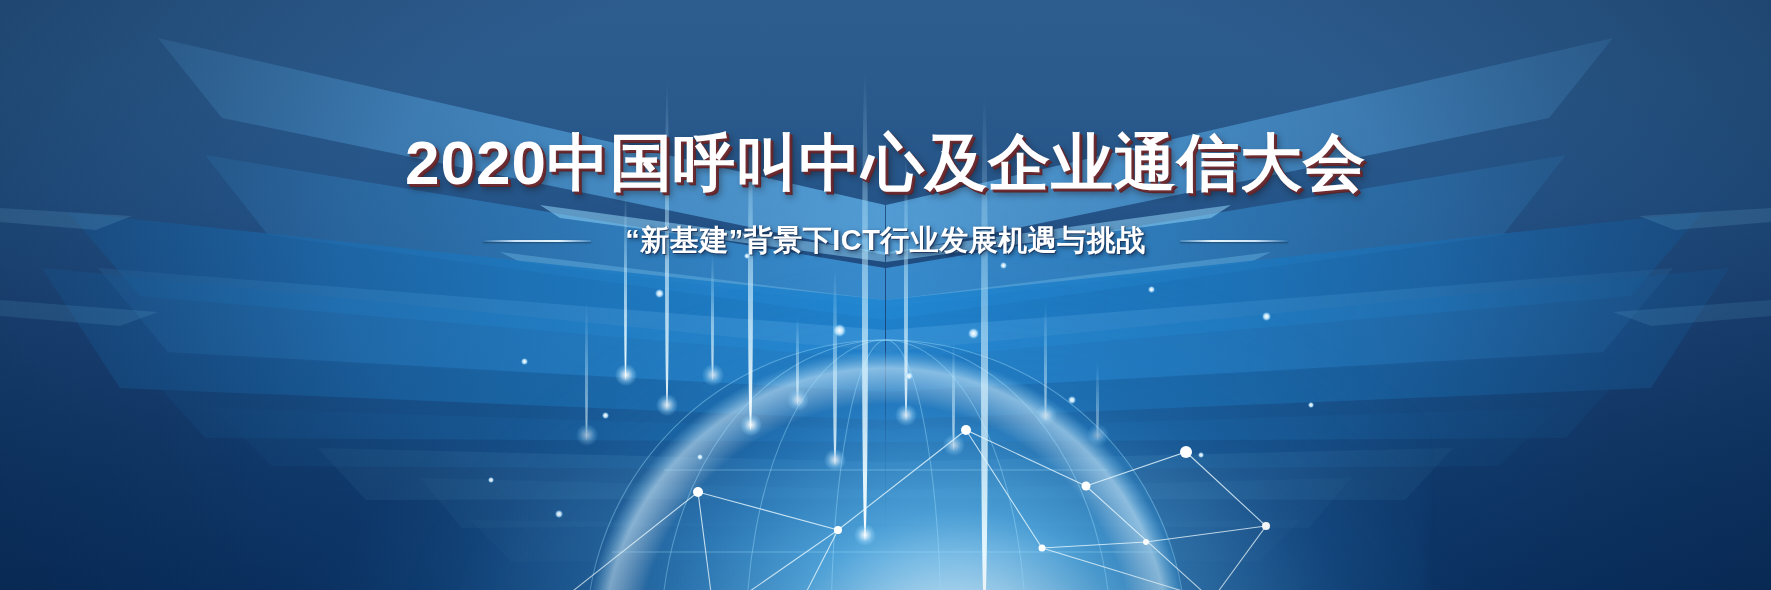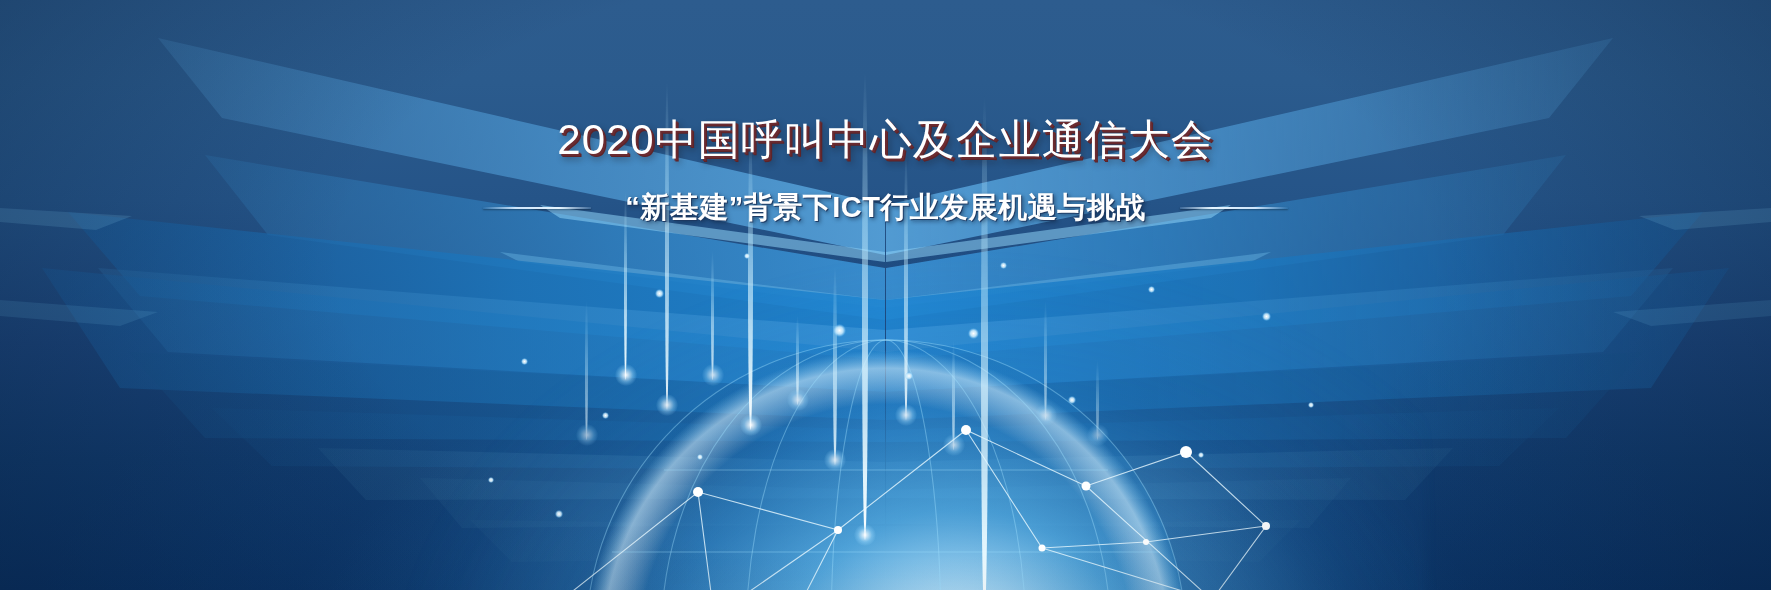--- a/index.html
+++ b/index.html
@@ -72,24 +72,24 @@
     position:absolute;border-radius:50%;
     background:radial-gradient(circle, #ffffff 0%, rgba(210,240,255,0.85) 38%, rgba(120,200,255,0.25) 64%, rgba(0,0,0,0) 78%);
   }
 
   
   .title-block{
     position:absolute; left:0; right:0; top:118px;
     text-align:center; z-index:8;
   }
   .main-title{
-    margin:0;
-    font-size:42px;
+    margin:12px;
+    font-size:62px;
     line-height:1.05;
-    font-weight:normal;
+    font-weight:bold;
     letter-spacing:1px;
     color:#ffffff;
     text-shadow:
        2px 2px 0 #6b2b30,
        3px 3px 0 #5d2429,
        4px 5px 7px rgba(20,10,12,0.45);
     white-space:nowrap;
   }
 
   .sub-row{

